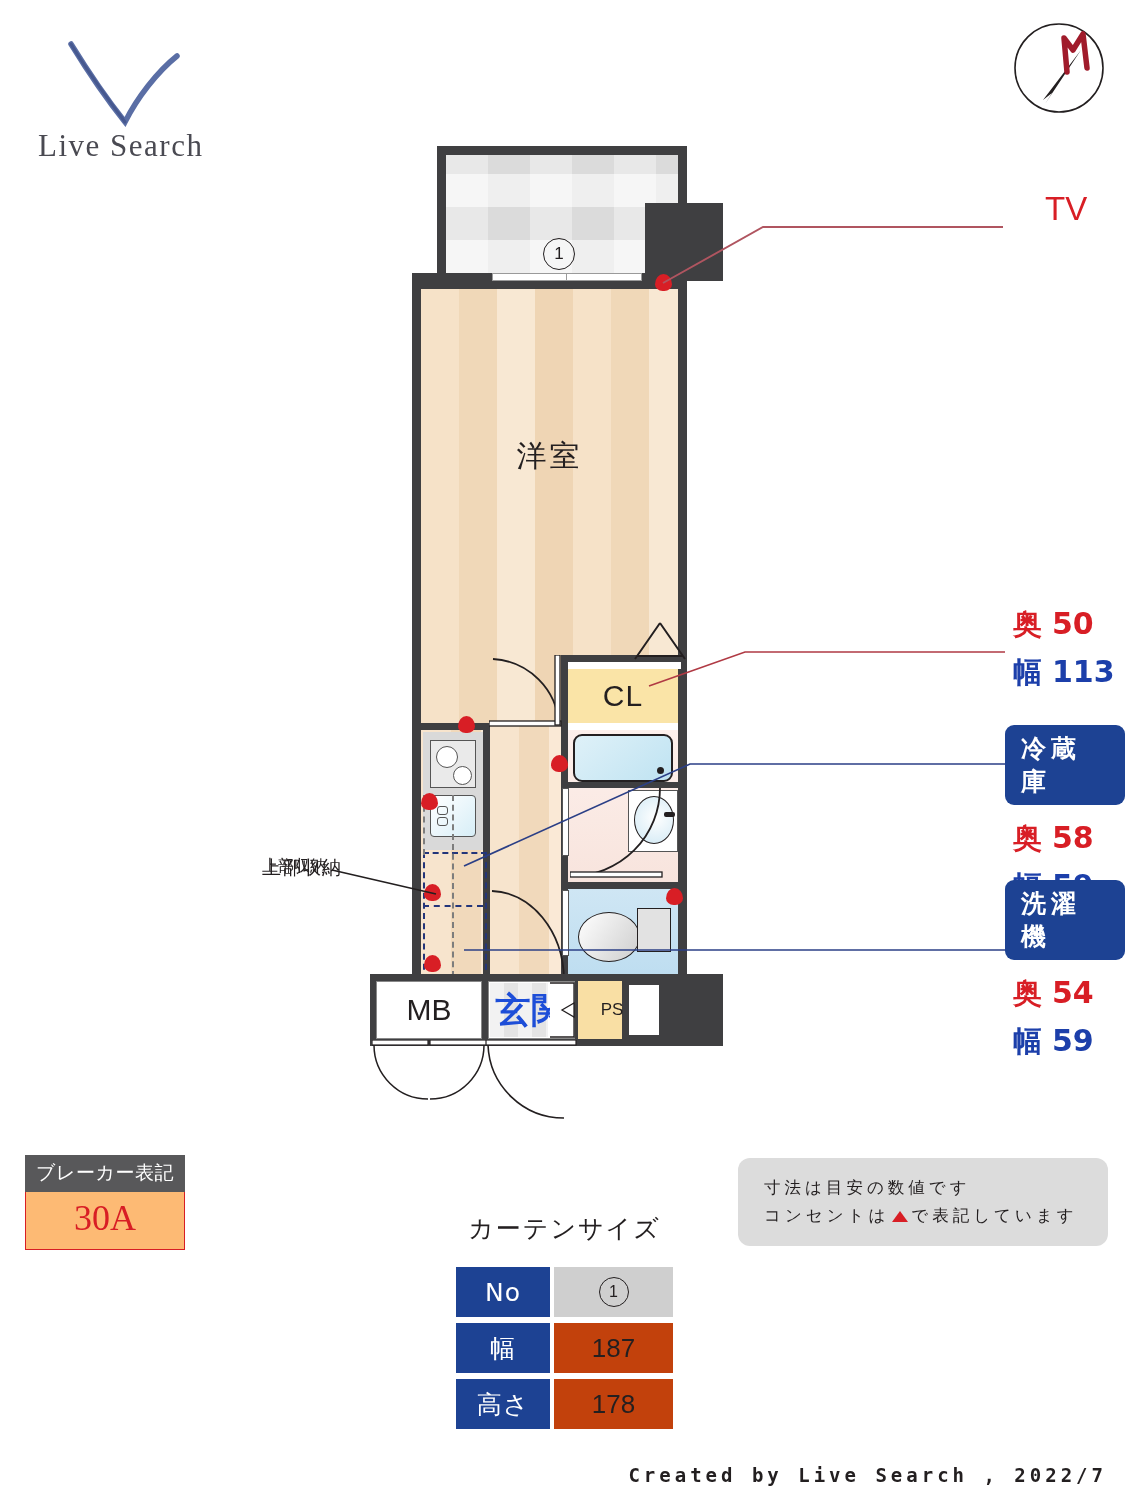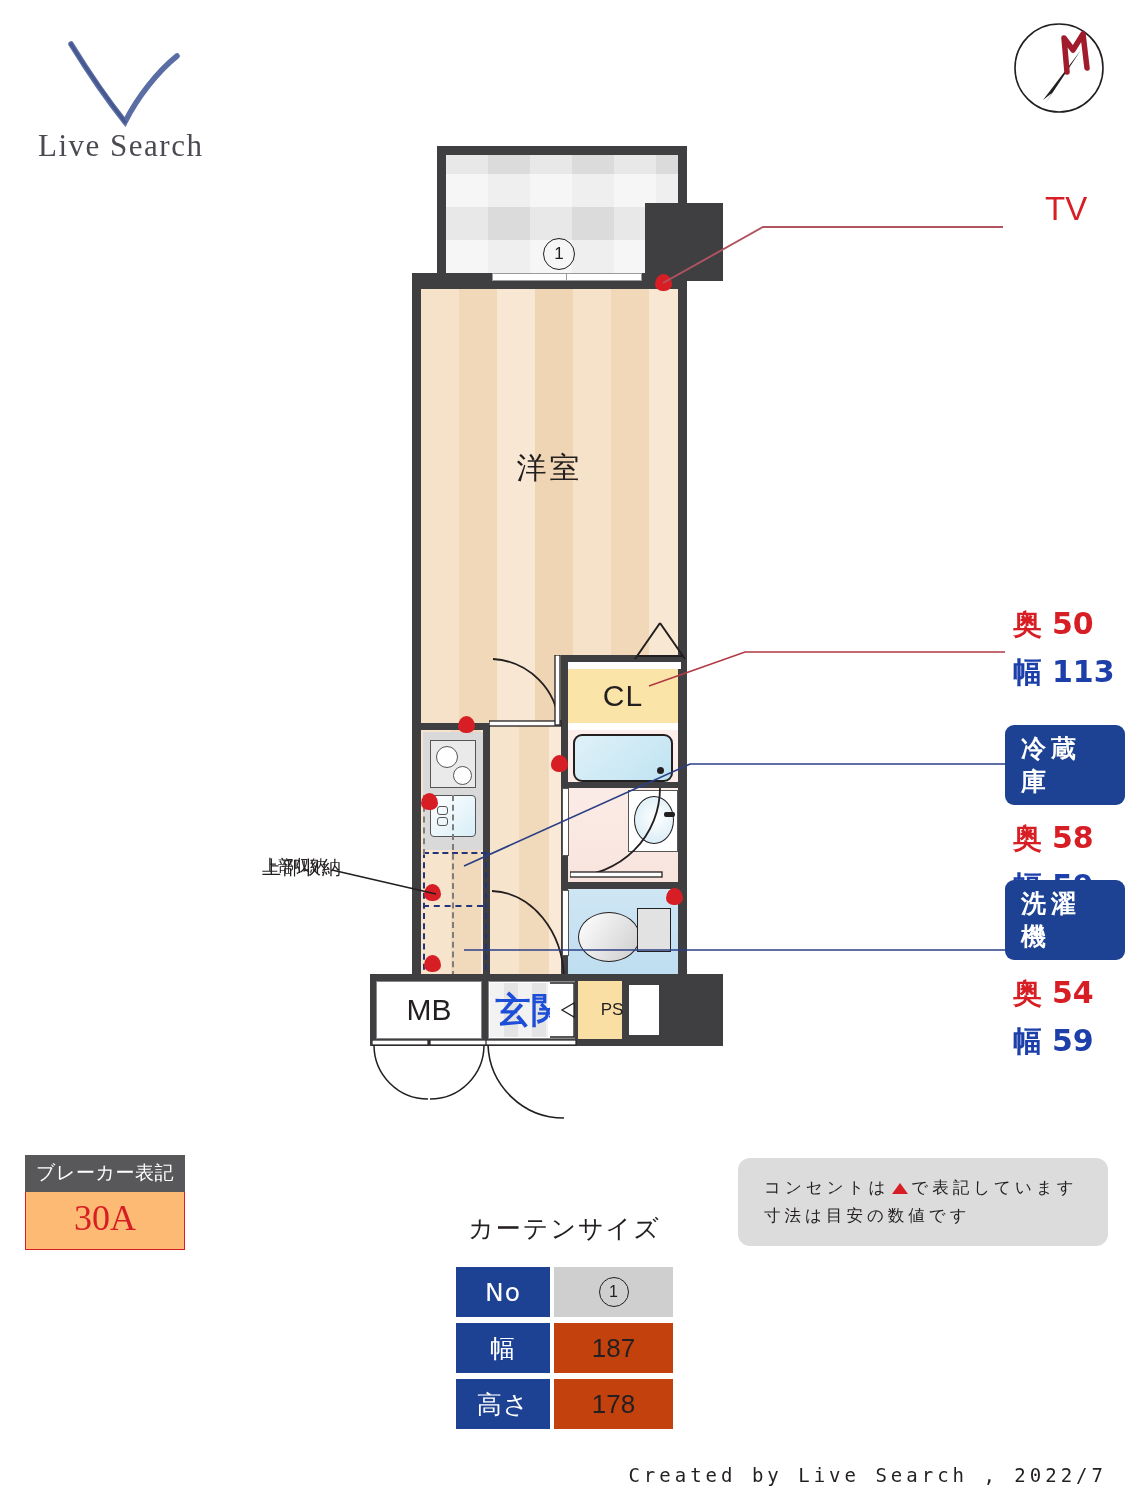--- a/index.html
+++ b/index.html
@@ -136,21 +136,21 @@
     background:#c2410c;text-align:center;height:48px;font-size:26px;
     color:#231f20;font-family:"Liberation Sans",sans-serif;
   }
   #curtain td.v.first{background:#cfcfcf;}
   #curtain td.v .circnum{margin:0 auto;width:28px;height:28px;font-size:16px;}
 
   
   #footer{
     right:18px;bottom:14px;font-size:19px;letter-spacing:4px;
     font-family:"DejaVu Sans Mono","Liberation Mono",monospace;
-    font-weight:normal;color:#231f20;white-space:nowrap;margin-left:16px;
+    font-weight:bold;color:#231f20;white-space:nowrap;margin-left:16px;
   }
 </style>
 </head>
 <body>
 
 <div class="abs" id="logo">
   <svg class="mark" viewBox="0 0 140 90">
     <path d="M6 4 C22 30 44 62 60 82 C72 58 92 32 112 16" fill="none" stroke="#5a6ea5" stroke-width="5.5" stroke-linecap="round"></path>
     <path d="M6 4 C24 34 48 66 60 82" fill="none" stroke="#46588f" stroke-width="3" stroke-linecap="round"></path>
   </svg>
@@ -182,21 +182,21 @@
 
   <div class="abs wall" style="left:645px;top:203px;width:78px;height:78px;"></div>
 
   <div class="abs wall" style="left:412px;top:273px;width:34px;height:9px;"></div>
 
   <div class="abs wall" style="left:412px;top:281px;width:9px;height:700px;"></div>
   <div class="abs wall" style="left:678px;top:281px;width:9px;height:700px;"></div>
   <div class="abs wall" style="left:412px;top:281px;width:275px;height:8px;"></div>
 
   <div class="abs wood" style="left:421px;top:289px;width:257px;height:434px;"></div>
-  <div class="lbl lbl-room" style="left:421px;top:448px;width:257px;height:40px;">洋室</div>
+  <div class="lbl lbl-room" style="left:421px;top:436px;width:257px;height:40px;">洋室</div>
 
   <div class="abs wall" style="left:565px;top:655px;width:122px;height:7px;"></div>
   <div class="abs white" style="left:568px;top:662px;width:113px;height:7px;"></div>
   <div class="abs cl-yellow" style="left:568px;top:669px;width:110px;height:54px;"></div>
   <div class="lbl lbl-cl" style="left:568px;top:672px;width:110px;height:48px;">CL</div>
   <svg class="abs" style="left:630px;top:620px;" width="60" height="42">
     <path d="M30 3 L5 39 M30 3 L55 39 M7 36 L53 36" fill="none" stroke="#231f20" stroke-width="2"></path>
   </svg>
 
   <div class="abs wall" style="left:561px;top:655px;width:7px;height:68px;"></div>
@@ -355,22 +355,22 @@
       <span class="ann-v k-width">59</span>
     </div>
 </div>
 
 <div class="abs" id="breaker">
   <div class="hd">ブレーカー表記</div>
   <div class="bd">30A</div>
 </div>
 
 <div class="abs" id="note">
+  <div>寸法は目安の数値です</div>
   <div><span>コンセントは</span><span class="tri"></span><span>で表記しています</span></div>
-  <div>寸法は目安の数値です</div>
 </div>
 
 <div class="abs" id="curtain">
   <div class="ttl">カーテンサイズ</div>
   <table>
     <tbody>
         <tr>
       <td class="k">No</td>
       <td class="v first">
         <div class="circnum">1</div>

